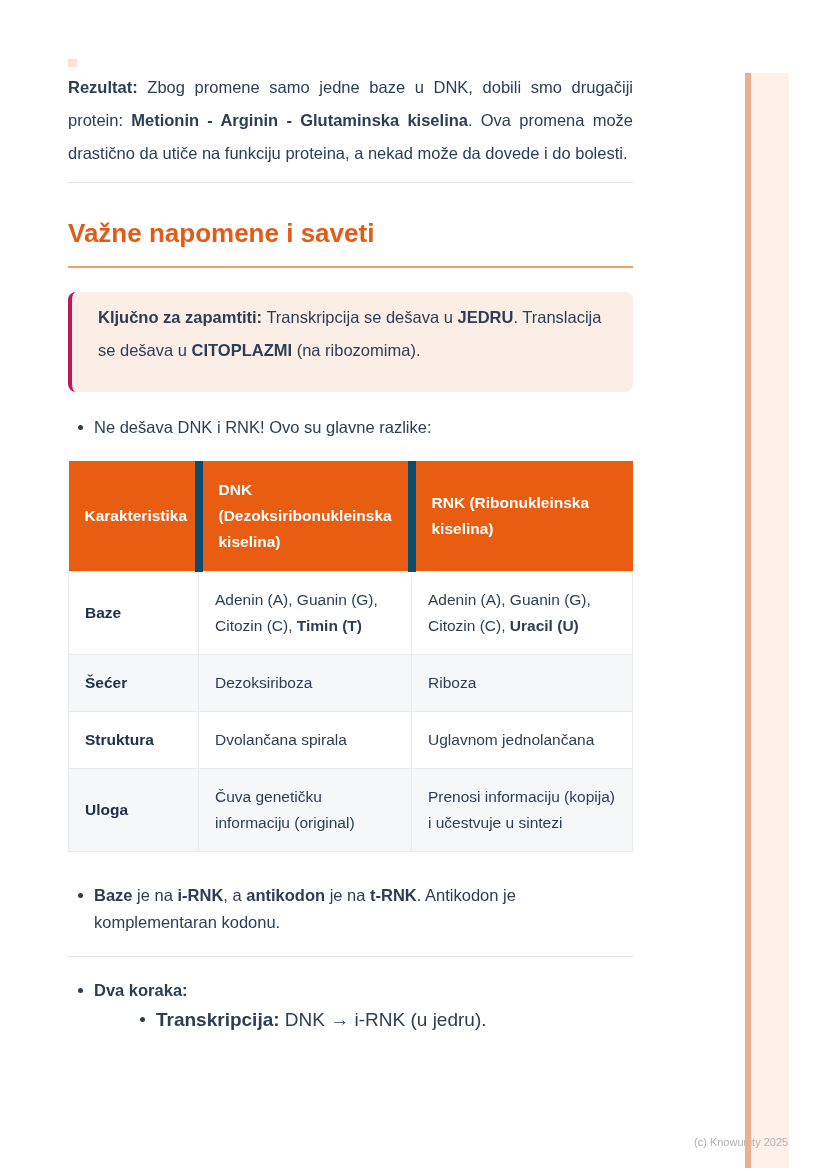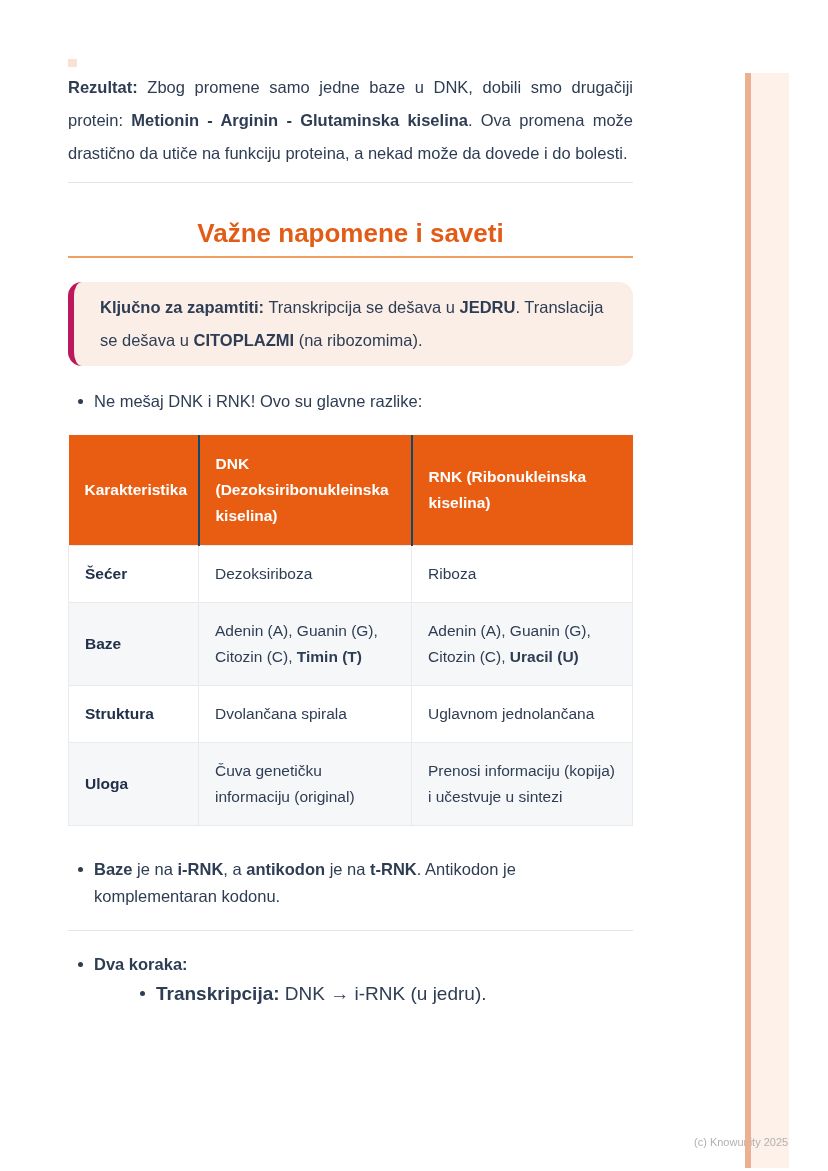--- a/index.html
+++ b/index.html
@@ -13,25 +13,25 @@
 
   .intro{
     margin:36px 0 0 0;font-size:16.5px;line-height:33px;text-align:justify;color:#2e3d53;
   }
   .divider{
     border:none;border-top:1px solid #e5e5e7;margin:12px 0 0 0;height:0;
   }
   .divider.second{margin-top:20px;}
   .section-title{
     margin:35px 0 0 0;font-size:26px;line-height:30px;font-weight:bold;color:#e35c17;
-    padding-bottom:8px;border-bottom:2px solid #efa164;text-align:center;
+    padding-bottom:18px;border-bottom:2px solid #efa164;
   }
   .callout{
-    margin-top:24px;background:#faeee7;border-left:6px solid #be185d;
-    padding:9px 20px 9px 26px;border-radius:14px;
+    margin-top:24px;background:#faeee7;border-left:4px solid #be185d;
+    padding:9px 20px 25px 26px;border-radius:8px;
   }
   .callout p{margin:0;font-size:16.5px;line-height:33px;}
 
   ul.bullets{list-style:none;margin:22px 0 0 0;padding:0;}
   ul.bullets li{
     position:relative;padding-left:26px;font-size:16.5px;line-height:27px;margin:0 0 8px 0;
   }
   ul.bullets li::before{
     content:'';position:absolute;left:10px;top:11px;width:5px;height:5px;border-radius:50%;background:#2e3d53;
   }
@@ -47,21 +47,21 @@
   }
 
   table.compare{
     margin-top:20px;width:565px;border-collapse:collapse;table-layout:fixed;
     font-size:15.5px;line-height:26px;
   }
   table.compare col.c1{width:130px;}
   table.compare col.c2{width:213px;}
   table.compare thead th{
     background:#e85d12;color:#ffffff;font-weight:bold;text-align:left;
-    padding:16px;vertical-align:middle;border-right:2px solid #0c4a6e;
+    padding:16px;vertical-align:middle;border-right:8px solid #0c4a6e;
   }
   table.compare thead th:last-child{border-right:none;}
   table.compare tbody th,
   table.compare tbody td{
     border:1px solid #e9eaec;padding:15px 16px;vertical-align:middle;text-align:left;
     background:#ffffff;font-weight:normal;
   }
   table.compare tbody th{font-weight:bold;color:#22304a;}
   table.compare tbody tr:nth-child(even) th,
   table.compare tbody tr:nth-child(even) td{background:#f6f7f9;}
@@ -84,46 +84,46 @@
 
     <hr class="divider">
 
     <h1 class="section-title">Važne napomene i saveti</h1>
 
     <div class="callout">
       <p><span class="b">Ključno za zapamtiti:</span><span> Transkripcija se dešava u </span><span class="b">JEDRU</span><span>. Translacija se dešava u </span><span class="b">CITOPLAZMI</span><span> (na ribozomima).</span></p>
     </div>
 
     <ul class="bullets">
-      <li><span>Ne mešaj DNK i RNK! Ovo su glavne razlike:</span></li>
+      <li><span>Ne dešava DNK i RNK! Ovo su glavne razlike:</span></li>
     </ul>
 
     <table class="compare">
       <colgroup>
           <col class="c1">
           <col class="c2">
           <col>
         </colgroup>
       <thead>
         <tr>
           <th>Karakteristika</th>
           <th>DNK (Dezoksiribonukleinska kiselina)</th>
           <th>RNK (Ribonukleinska kiselina)</th>
         </tr>
       </thead>
       <tbody>
         <tr>
+          <th>Baze</th>
+          <td><span>Adenin (A), Guanin (G), Citozin (C), </span><span class="b">Timin (T)</span></td>
+          <td><span>Adenin (A), Guanin (G), Citozin (C), </span><span class="b">Uracil (U)</span></td>
+        </tr>
+        <tr>
           <th>Šećer</th>
           <td><span>Dezoksiriboza</span></td>
           <td><span>Riboza</span></td>
-        </tr>
-        <tr>
-          <th>Baze</th>
-          <td><span>Adenin (A), Guanin (G), Citozin (C), </span><span class="b">Timin (T)</span></td>
-          <td><span>Adenin (A), Guanin (G), Citozin (C), </span><span class="b">Uracil (U)</span></td>
         </tr>
         <tr>
           <th>Struktura</th>
           <td><span>Dvolančana spirala</span></td>
           <td><span>Uglavnom jednolančana</span></td>
         </tr>
         <tr>
           <th>Uloga</th>
           <td><span>Čuva genetičku informaciju (original)</span></td>
           <td><span>Prenosi informaciju (kopija) i učestvuje u sintezi</span></td>

